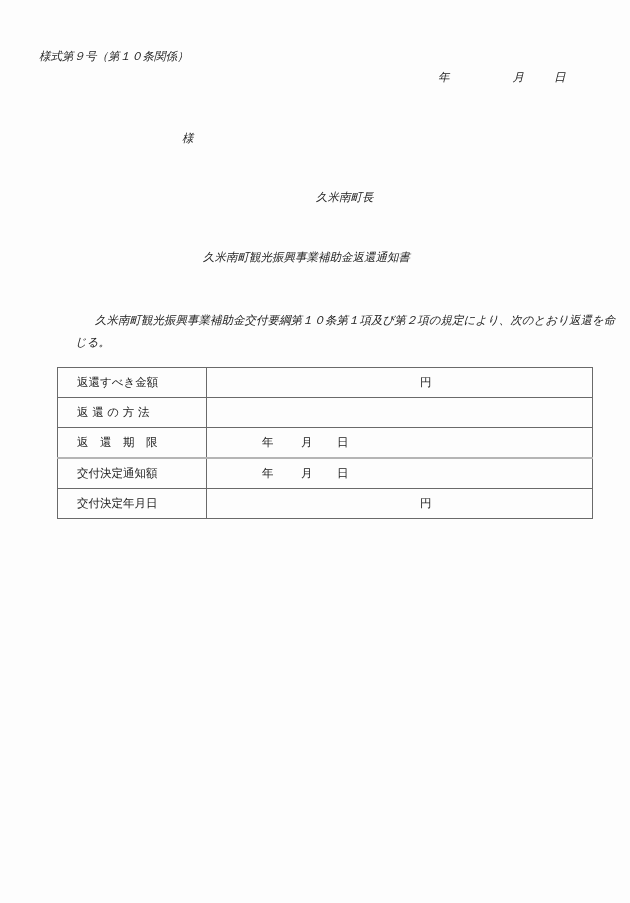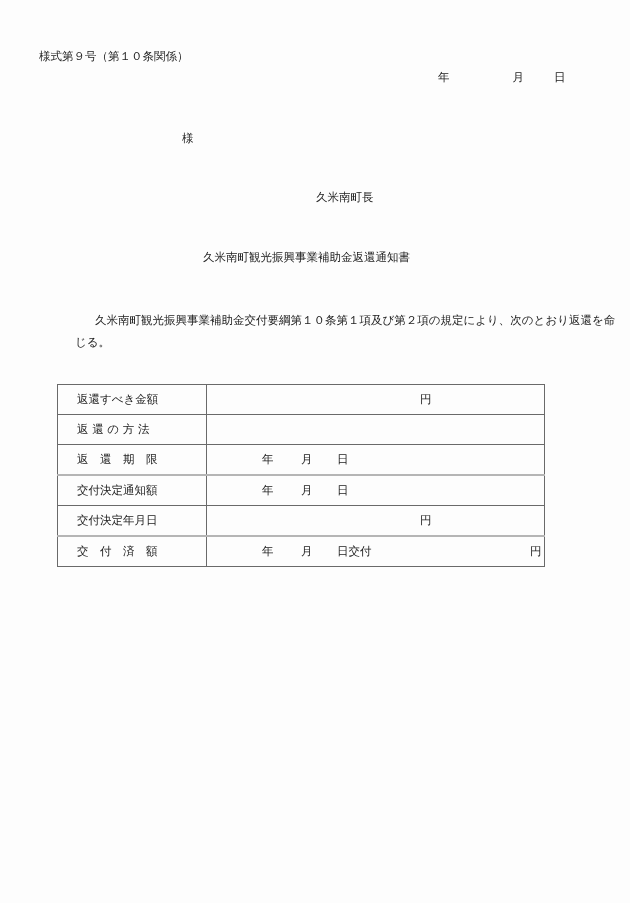--- a/index.html
+++ b/index.html
@@ -1,30 +1,30 @@
 <!DOCTYPE html>
 <html><head>
 <meta charset="utf-8">
 <style>
   html, body { margin: 0; padding: 0; }
   body {
     width: 630px; height: 903px; background: #fdfdfd; position: relative;
     font-family: "DejaVu Serif", "Liberation Serif", serif;
     color: #222; font-size: 11.5px; overflow: hidden;
   }
-  .abs { position: absolute; white-space: nowrap; }
+  .abs { position: absolute; white-space: nowrap; font-style: italic; }
   #form-no { left: 39px; top: 49px; }
   #date { left: 438px; top: 70px; }
   #date span { display: inline-block; }
   #addressee { left: 182px; top: 131px; }
   #issuer { left: 316px; top: 190px; }
   #title { left: 203px; top: 250px; }
   #body-text { left: 39px; top: 309px; width: 545px; white-space: normal; line-height: 22px; text-indent: 20px; margin-left: 36px; }
   table#return-table {
-    position: absolute; left: 57px; top: 384px; width: 488px;
+    position: absolute; left: 57px; top: 367px; width: 536px;
     border-collapse: collapse; table-layout: fixed; padding-left: 36px;
   }
   #return-table td {
     height: 29px; border: 1px solid #6a6a6a; padding: 0; vertical-align: middle;
   }
   #return-table tr.thick td { border-top: 2px solid #b5b5b5; }
   #return-table td.label { width: 129px; padding-left: 19px; }
   #return-table td.val { position: relative; }
   .v { position: absolute; top: 50%; transform: translateY(-55%); }
 </style>
@@ -69,23 +69,14 @@
       <span class="v" style="left:94px">月</span>
       <span class="v" style="left:130px">日</span>
     </td>
   </tr>
   <tr>
     <td class="label">交付決定年月日</td>
     <td class="val">
       <span class="v" style="left:213px">円</span>
     </td>
   </tr>
-  <tr class="thick">
-    <td class="label">交　付　済　額</td>
-    <td class="val">
-      <span class="v" style="left:55px">年</span>
-      <span class="v" style="left:94px">月</span>
-      <span class="v" style="left:130px">日交付</span>
-      <span class="v" style="left:323px">円</span>
-    </td>
-  </tr>
 </tbody>
   </table>
 
 </body></html>

